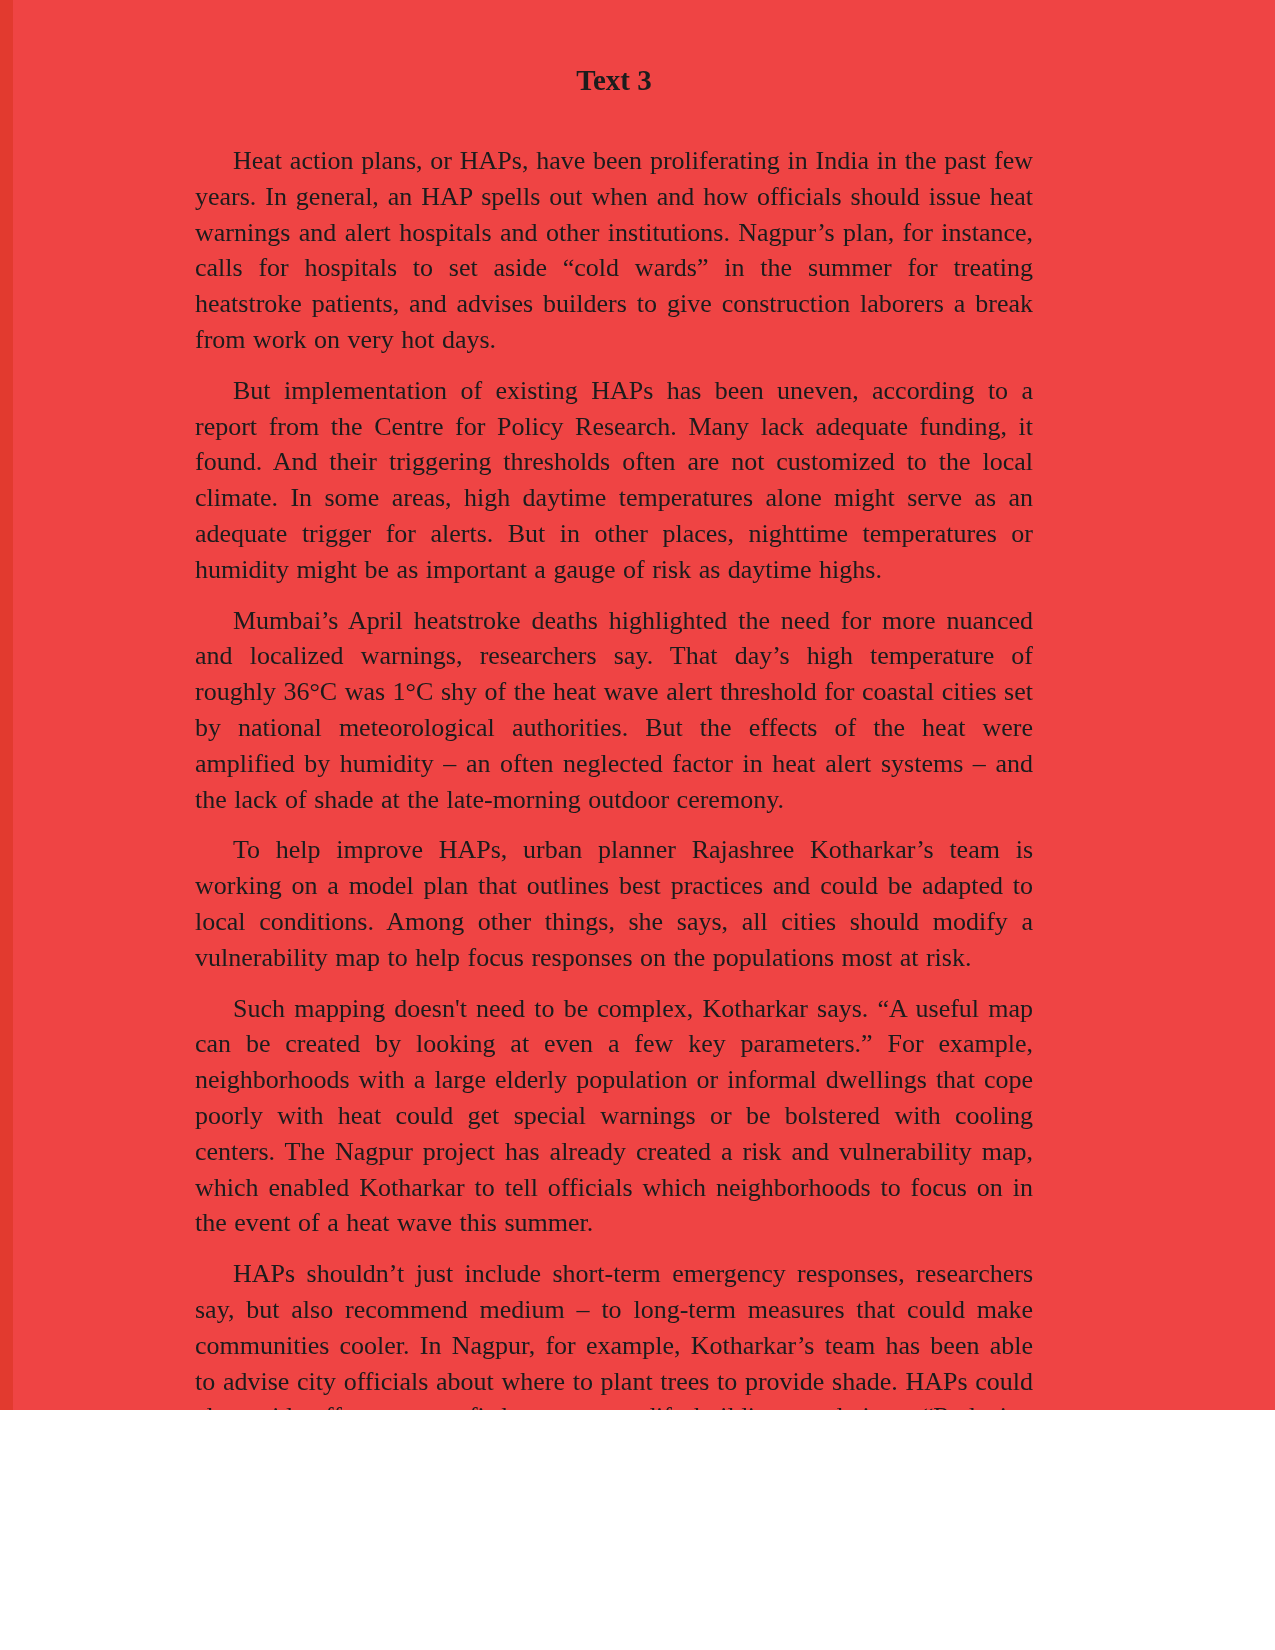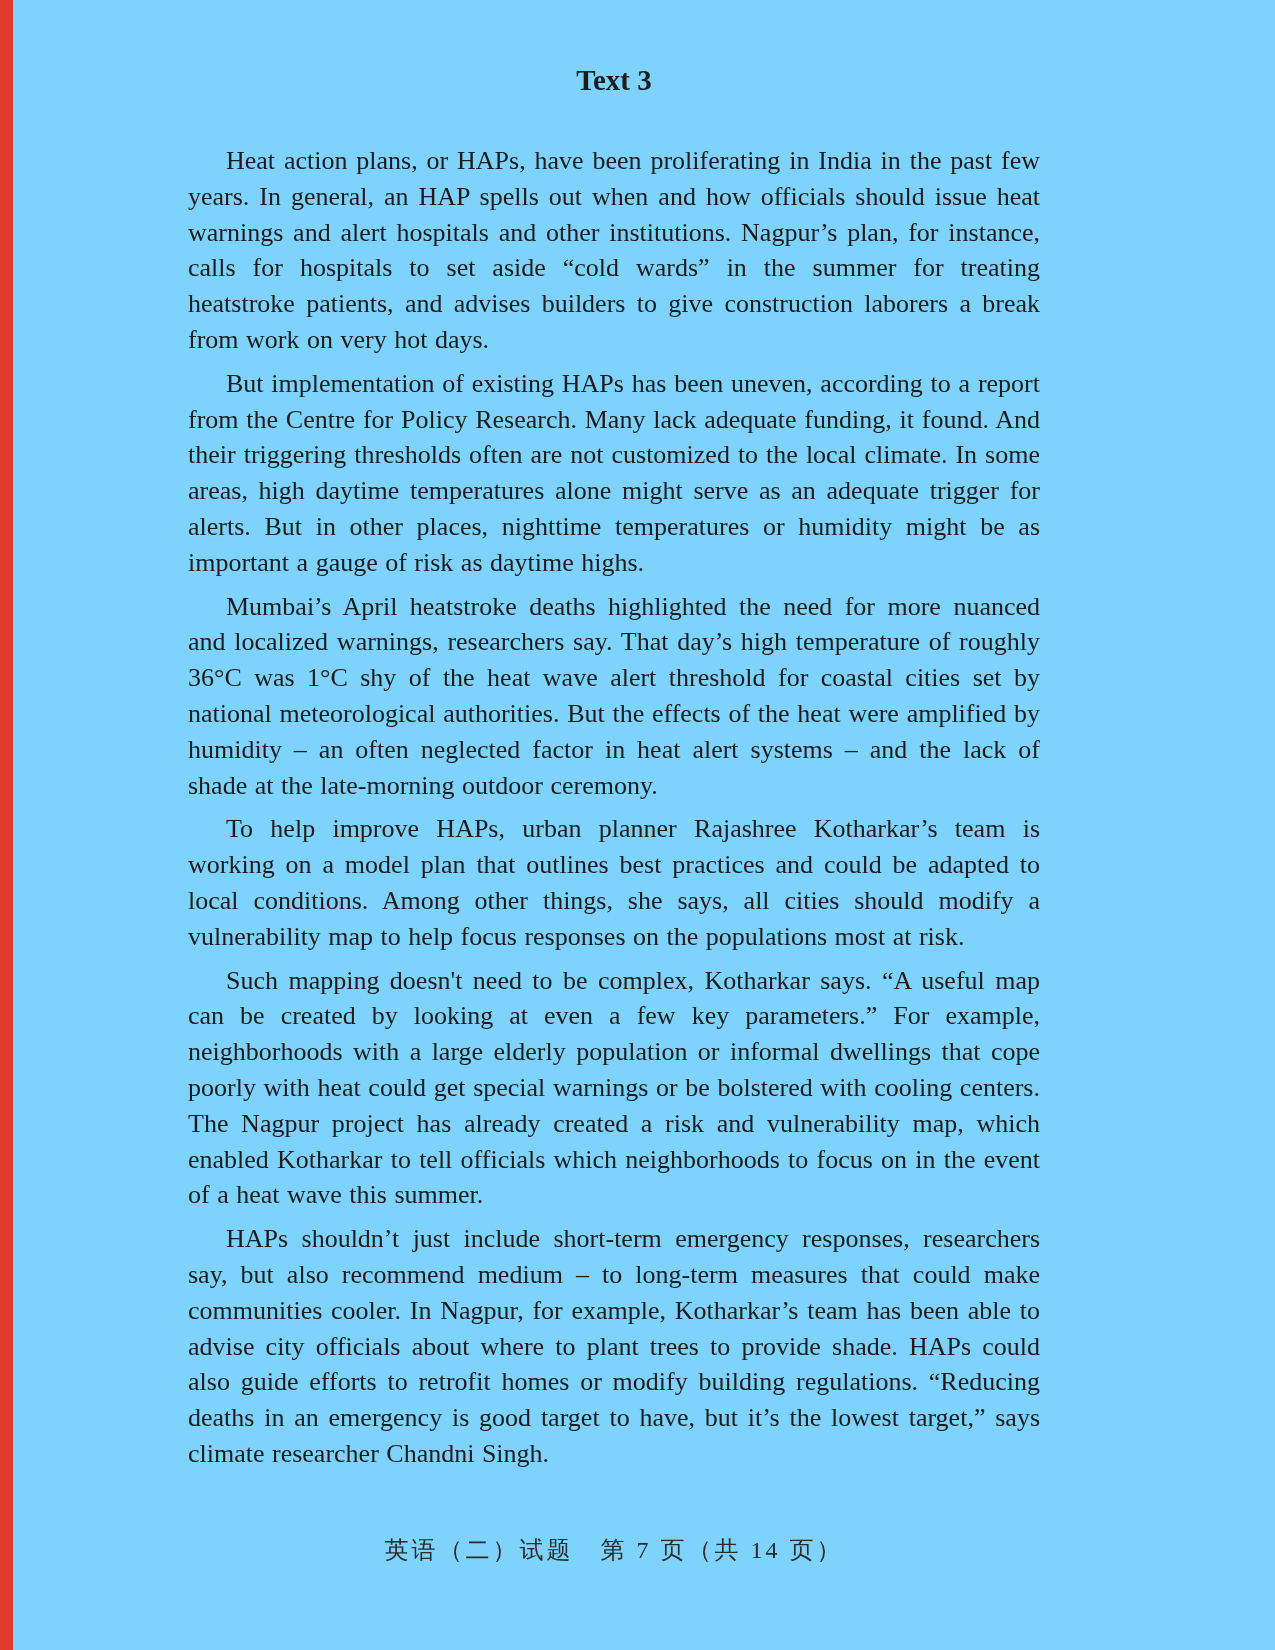--- a/index.html
+++ b/index.html
@@ -3,22 +3,22 @@
 <meta charset="utf-8">
 <style>
   html, body {
     margin: 0;
     padding: 0;
     background: #ffffff;
   }
   .page {
     position: relative;
     width: 1275px;
-    height: 1650px;
-    background: #7dd3fc;
+    height: 1410px;
+    background: #ef4444;
     font-family: "Liberation Serif", "DejaVu Serif", serif;
     color: #1c1c1c;
     overflow: hidden;
   }
   .edge-strip {
     position: absolute;
     left: 0;
     top: 0;
     width: 13px;
     height: 1650px;
@@ -30,21 +30,21 @@
     width: 868px;
   }
   .doc-title {
     text-align: center;
     font-weight: bold;
     font-size: 29px;
     line-height: 36px;
     margin: 0 0 45px 0;
   }
   p.body-para {
-    margin: 8px;
+    margin: 15px;
     font-size: 26px;
     line-height: 35.8px;
     text-align: justify;
     text-justify: inter-word;
     text-indent: 38px;
     word-spacing: 1px;
   }
   .footer {
     position: absolute;
     left: 180px;

